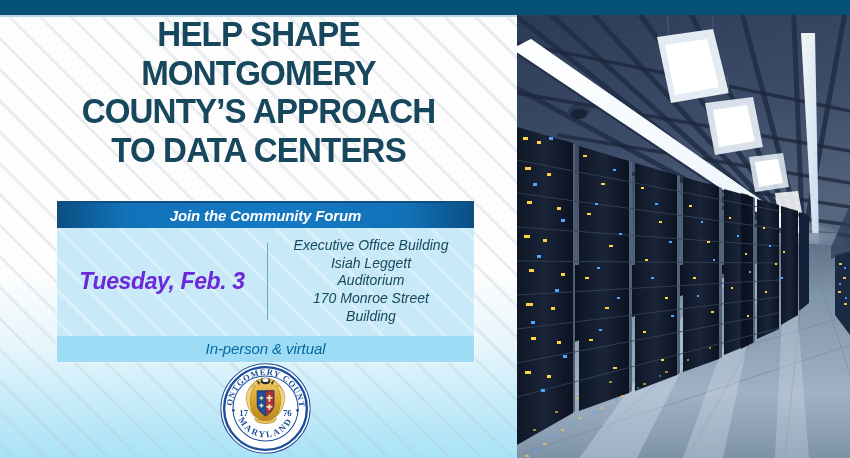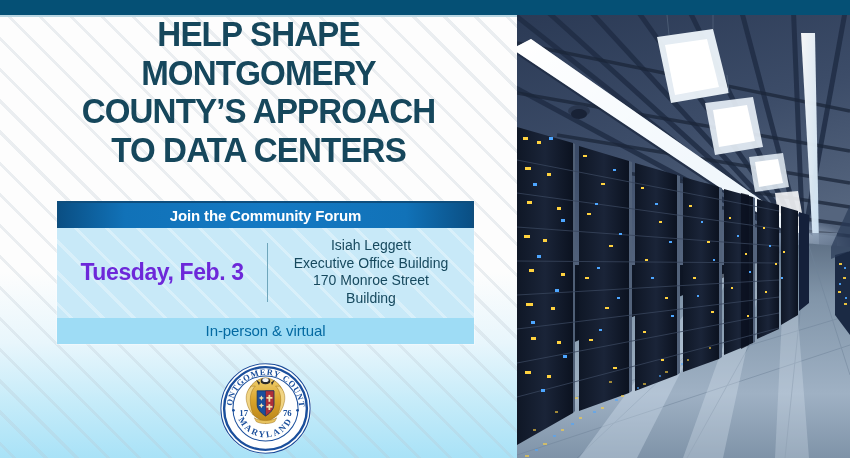--- a/index.html
+++ b/index.html
@@ -61,20 +61,21 @@
     transform-origin:50% 0;
     z-index:6;
   }
   .headline .hl { display:block; white-space:nowrap; }
 
   
   .card {
     position:absolute; left:57px; top:201px; width:417px;
     z-index:8;
     box-shadow:0 0 0 1px rgba(255,255,255,0.35);
+    font-style:italic;
   }
   .card-banner {
     height:27px;
     background:linear-gradient(to right,
         #0a4f84 0%, #1172b8 16%, #1479c3 50%, #1172b8 84%, #0a4f84 100%);
     color:#ffffff;
     font-weight:bold;
     font-size:15px;
     letter-spacing:-0.15px;
     display:flex; align-items:center; justify-content:center;
@@ -184,22 +185,23 @@
     <div class="card-body">
       <div class="card-body-stripes"></div>
 
       <div class="card-when">
         <span>Tuesday, Feb. 3</span>
       </div>
 
       <div class="card-divider"></div>
 
       <div class="card-where">
+        <span>Executive Office Building</span>
         <span>Isiah Leggett</span>
-        <span>Executive Office Building</span>
+        <span>Auditorium</span>
         <span>170 Monroe Street</span>
         <span>Building</span>
       </div>
     </div>
 
     <div class="card-footer">
       <span>In-person &amp; virtual</span>
     </div>
   </div>
 

